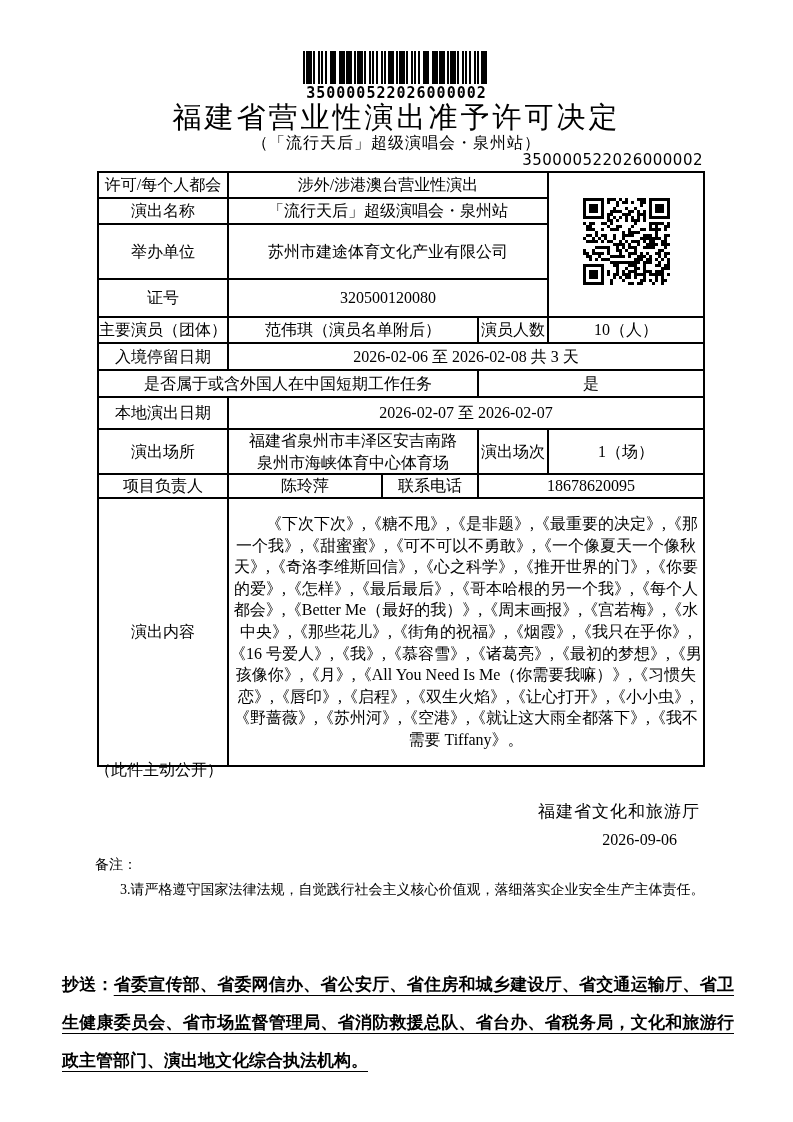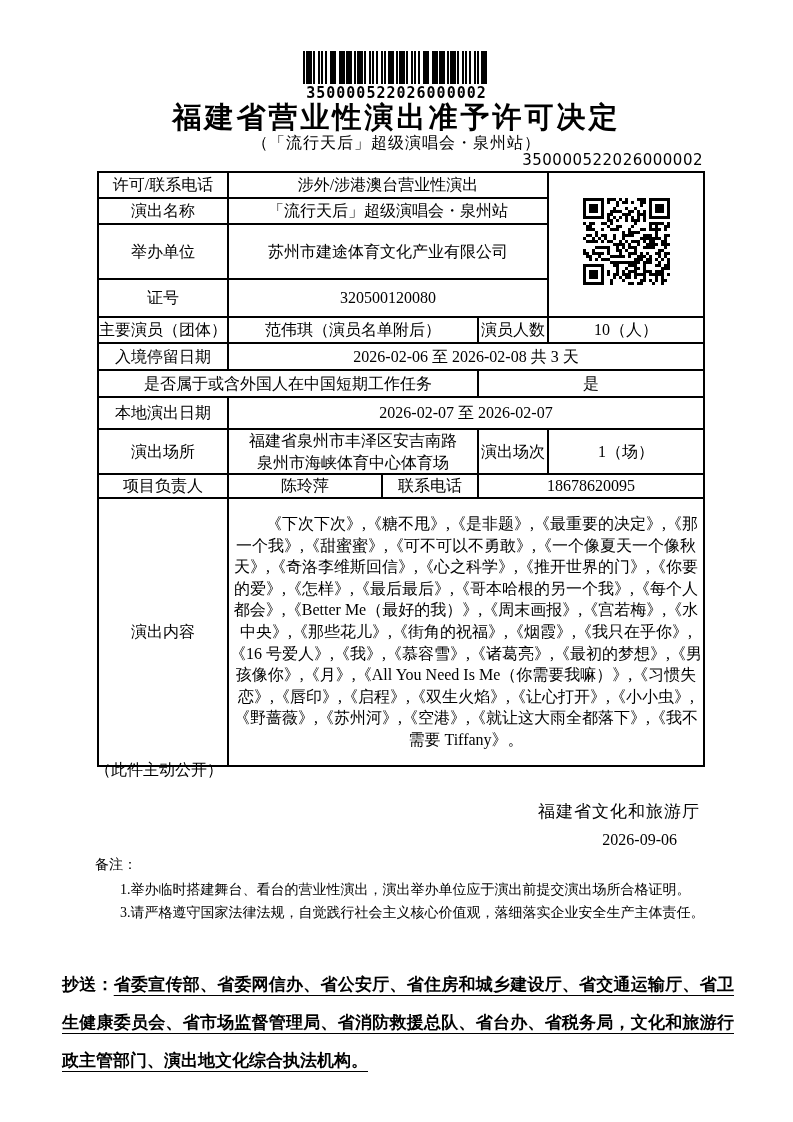--- a/index.html
+++ b/index.html
@@ -7,21 +7,21 @@
     width:793px;height:1122px;position:relative;background:#fff;color:#000;
     font-family:"Liberation Serif","DejaVu Serif",serif;
     -webkit-font-smoothing:antialiased;overflow:hidden;
   }
   .abs{position:absolute;}
   
   .barcode-wrap{left:303px;top:51px;width:186px;height:33px;overflow:hidden;white-space:nowrap;}
   .barcode-wrap span{display:inline-block;height:100%;background:#000;vertical-align:top;}
   .barcode-number{left:0;top:84px;width:793px;text-align:center;
     font-family:"DejaVu Sans Mono",monospace;font-weight:bold;font-size:15px;letter-spacing:1px;}
-  .doc-title{left:0;top:98px;width:793px;text-align:center;font-weight:bold;font-size:29px;letter-spacing:3px;}
+  .doc-title{left:0;top:98px;width:793px;text-align:center;font-weight:normal;font-size:29px;letter-spacing:3px;}
   .doc-subtitle{left:0;top:133px;width:793px;text-align:center;font-size:16px;letter-spacing:1px;}
   .doc-number{top:151px;right:90px;font-family:"DejaVu Sans","Liberation Sans",sans-serif;font-size:15px;letter-spacing:0.5px;}
   
   table.permit{left:97px;top:171px;position:absolute;border-collapse:collapse;table-layout:fixed;width:606px;}
   table.permit td{border:2px solid #000;text-align:center;vertical-align:middle;font-size:16px;padding:0;line-height:1.35;}
   td.content-cell{text-align:justify;vertical-align:top;padding:4px 13px 2px 27px;line-height:24.4px;}
   td.content-cell .indent{text-indent:2em;}
   td.qr-cell{vertical-align:middle;text-align:center;}
   
   .public-note{left:95px;top:760px;font-size:16px;}
@@ -45,21 +45,21 @@
 <table class="permit">
   <colgroup>
     <col style="width:130px">
       <col style="width:154px">
       <col style="width:96px">
       <col style="width:70px">
       <col style="width:156px">
   </colgroup>
   <tbody>
       <tr style="height:26px">
-    <td>许可/联系电话</td>
+    <td>许可/每个人都会</td>
     <td colspan="3">涉外/涉港澳台营业性演出</td>
     <td rowspan="4" class="qr-cell"><svg id="qr" width="87" height="87" viewBox="0 0 29 29" shape-rendering="crispEdges">
             <rect x="0" y="0" width="1" height="1" fill="#000"></rect>
             <rect x="1" y="0" width="1" height="1" fill="#000"></rect>
             <rect x="2" y="0" width="1" height="1" fill="#000"></rect>
             <rect x="3" y="0" width="1" height="1" fill="#000"></rect>
             <rect x="4" y="0" width="1" height="1" fill="#000"></rect>
             <rect x="5" y="0" width="1" height="1" fill="#000"></rect>
             <rect x="6" y="0" width="1" height="1" fill="#000"></rect>
             <rect x="0" y="1" width="1" height="1" fill="#000"></rect>
@@ -517,18 +517,17 @@
     </td>
   </tr>
 </tbody>
   </table>
 
 <div class="abs public-note">（此件主动公开）</div>
 <div class="abs issuer">福建省文化和旅游厅</div>
 <div class="abs issue-date">2026-09-06</div>
 <div class="abs remarks-label">备注：</div>
 <div class="abs remarks">
-  <div>1.举办临时搭建舞台、看台的营业性演出，演出举办单位应于演出前提交演出场所合格证明。</div>
   <div>3.请严格遵守国家法律法规，自觉践行社会主义核心价值观，落细落实企业安全生产主体责任。</div>
 </div>
 <div class="abs cc-block">
   <span>抄送：</span><span class="cc-text">省委宣传部、省委网信办、省公安厅、省住房和城乡建设厅、省交通运输厅、省卫生健康委员会、省市场监督管理局、省消防救援总队、省台办、省税务局，文化和旅游行政主管部门、演出地文化综合执法机构。</span>
 </div>
 
 </body></html>

